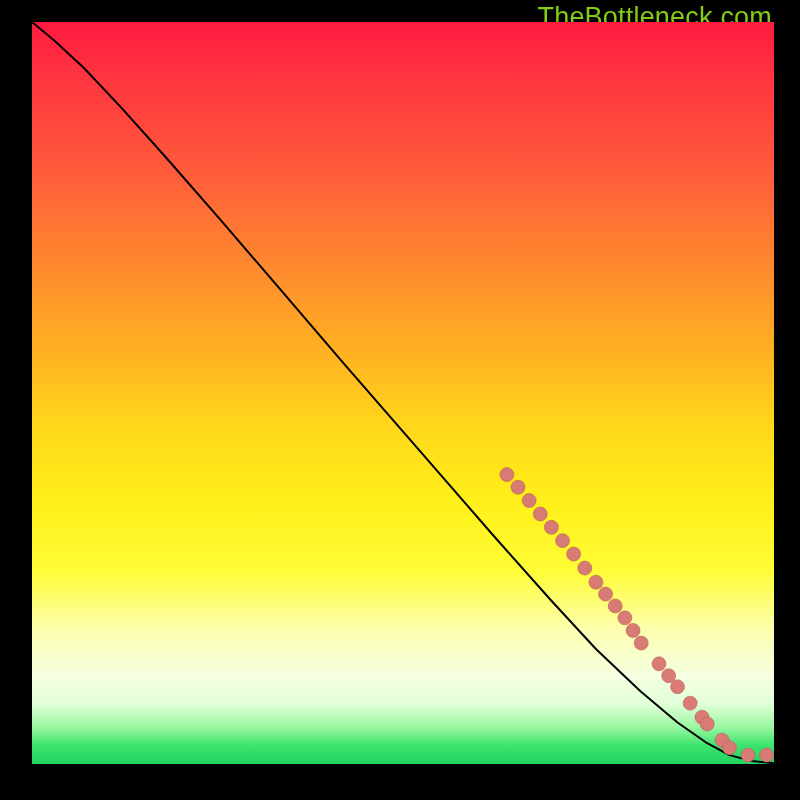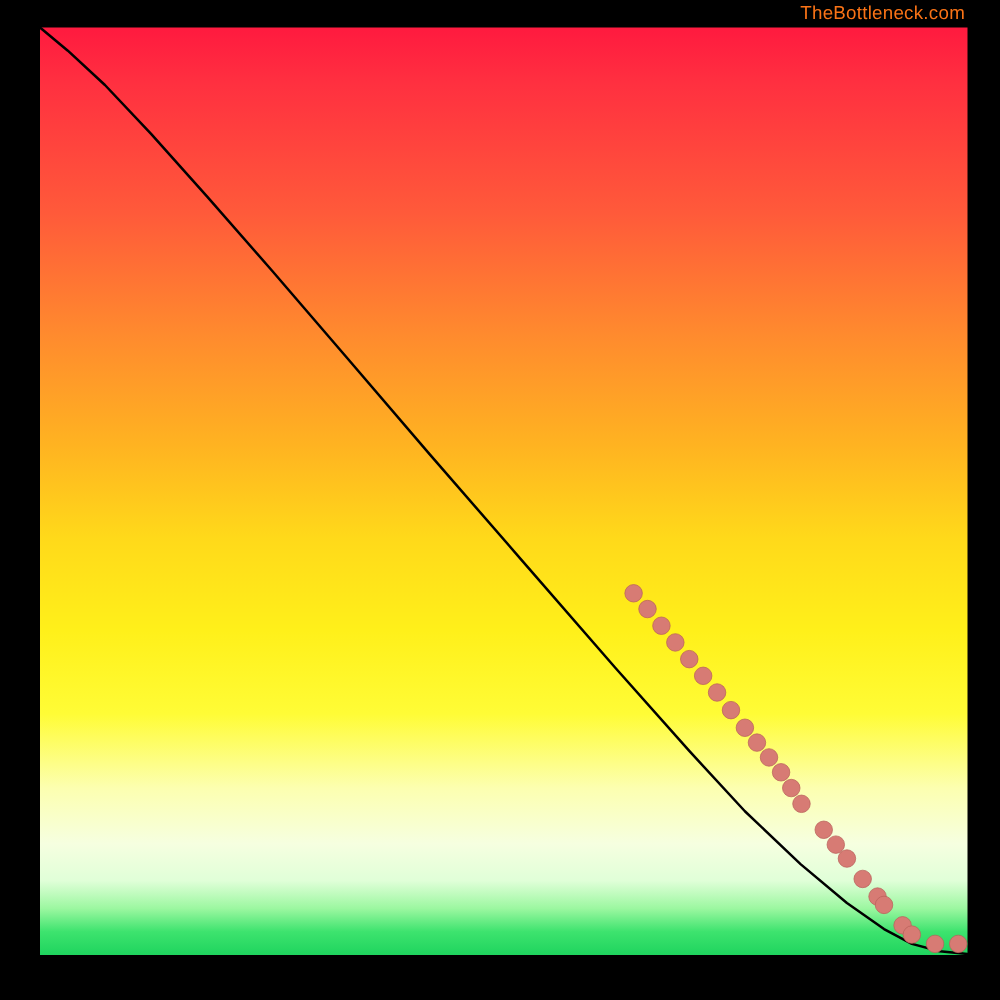--- a/index.html
+++ b/index.html
@@ -39,22 +39,22 @@
       #e0ffd8 92%,
       #9bf7a0 95%,
       #3de36e 97.5%,
       #1fd45e 100%
     );
   }
   .attribution {
     position: absolute;
     top: 2px;
     right: 28px;
-    color: #f97316;
-    font-size: 15px;
+    color: #84cc16;
+    font-size: 27px;
     letter-spacing: 0.2px;
     font-weight: 400;
   }
   svg.overlay {
     position: absolute;
     left: 0;
     top: 0;
     width: 742px;
     height: 742px;
     overflow: visible;

